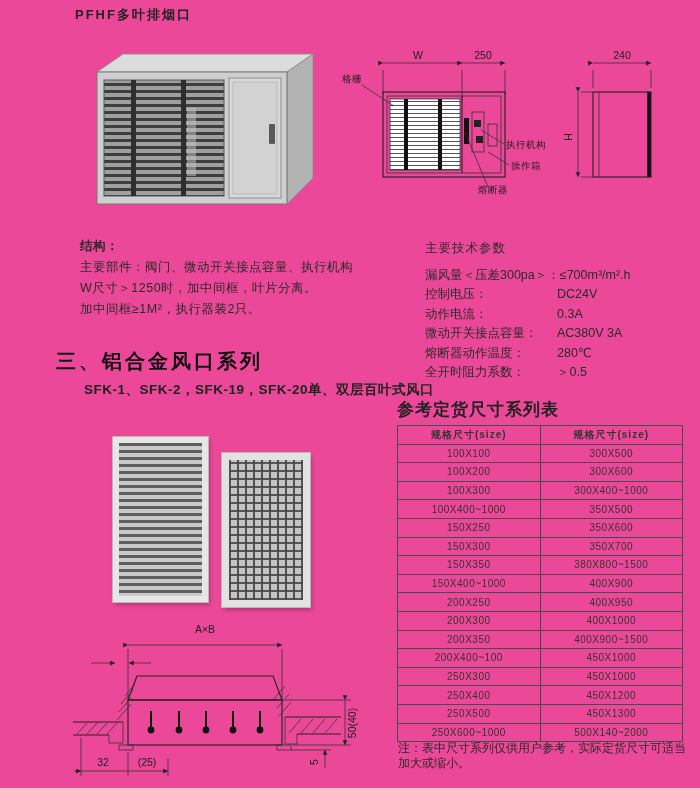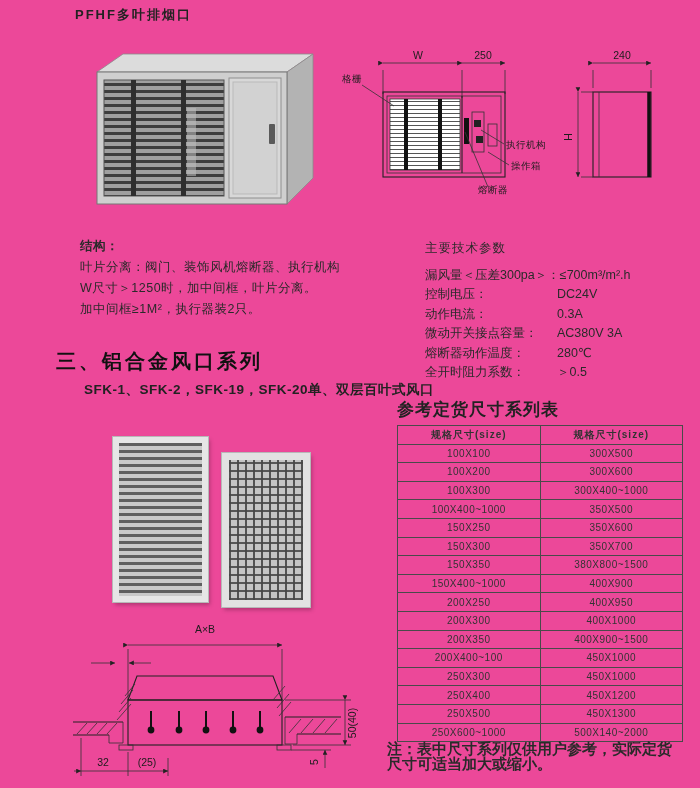--- a/index.html
+++ b/index.html
@@ -44,21 +44,21 @@
 
   
   .tbl-wrap{left:397px;top:398px;width:292px;}
   .tbl-title{font-size:17px;font-weight:bold;letter-spacing:1px;margin-bottom:4px;color:#222;}
   table.sizes{border-collapse:collapse;width:286px;table-layout:fixed;}
   table.sizes th,table.sizes td{
     border:1px solid #4a4a4a;text-align:center;font-size:10px;color:#333;
     height:17.6px;padding:0;font-weight:normal;letter-spacing:.5px;
   }
   table.sizes th{font-weight:bold;letter-spacing:1px;}
-  .tbl-note{left:387px;top:741px;width:296px;font-size:15px;font-weight:bold;line-height:15px;color:#2a2a2a;}
+  .tbl-note{left:398px;top:741px;width:296px;font-size:12px;font-weight:normal;line-height:15px;color:#2a2a2a;}
 
   svg text{font-family:"Liberation Sans","DejaVu Sans",sans-serif;fill:#1c1c1c;}
   .dim{font-size:10.5px;}
   .cjk{font-size:9.5px;letter-spacing:.5px;}
   .thin{stroke:#333;stroke-width:.8;fill:none;}
   .med{stroke:#222;stroke-width:1.1;fill:none;}
 </style>
 </head>
 <body>
 
@@ -135,21 +135,21 @@
     <text class="dim" x="284" y="19" text-anchor="middle">240</text>
     <line class="thin" x1="243" y1="52" x2="255" y2="52"></line>
     <line class="thin" x1="243" y1="137" x2="255" y2="137"></line>
     <line class="thin" x1="240" y1="52" x2="240" y2="137" marker-start="url(#ar)" marker-end="url(#ar)"></line>
     <text class="dim" x="234" y="97" text-anchor="middle" transform="rotate(-90 234 97)">H</text>
   </svg>
 
   <div class="abs struct">
     <div class="h">结构：</div>
     <div id="struct-lines">
-        <div>叶片分离：阀门、装饰风机熔断器、执行机构</div>
+        <div>主要部件：阀门、微动开关接点容量、执行机构</div>
         <div>W尺寸＞1250时，加中间框，叶片分离。</div>
         <div>加中间框≥1M²，执行器装2只。</div>
       </div>
   </div>
 
   <div class="abs params">
     <div class="ph">主要技术参数</div>
     <div id="param-rows">
         <div class="p-row">
           <span class="p-label">漏风量＜压差300pa＞：</span>

